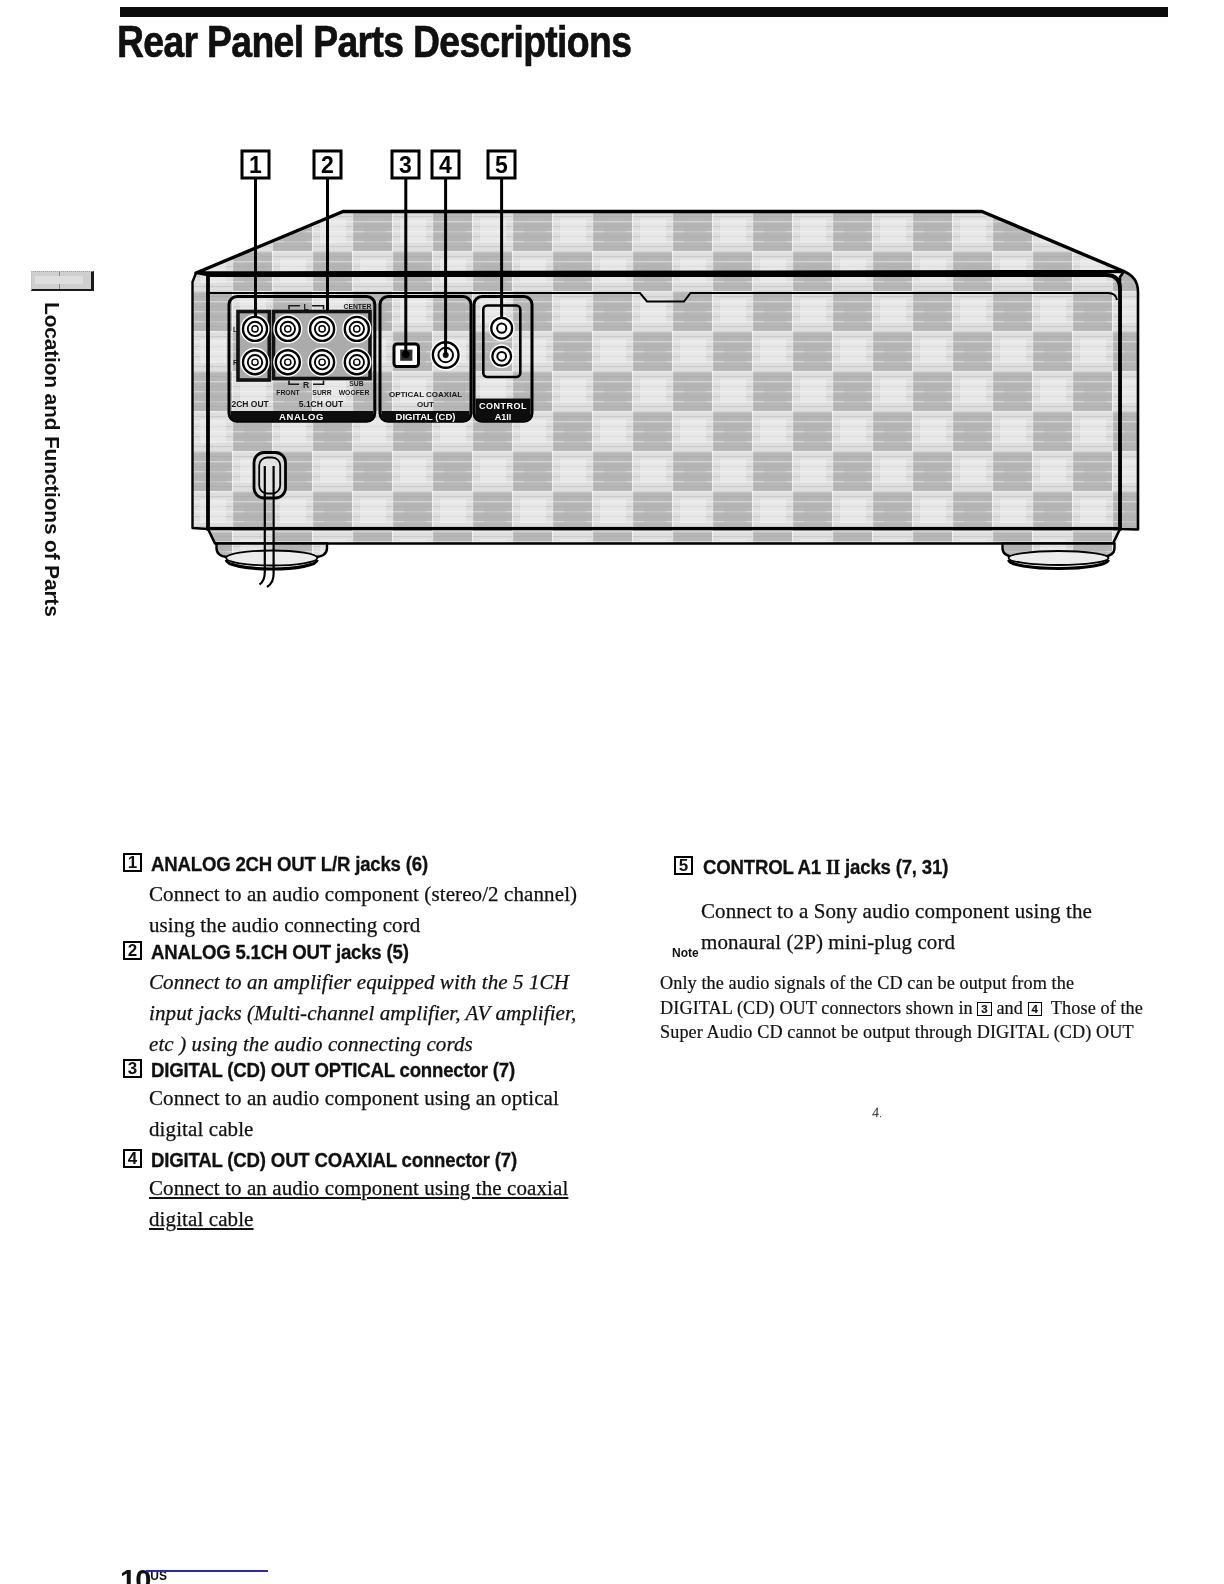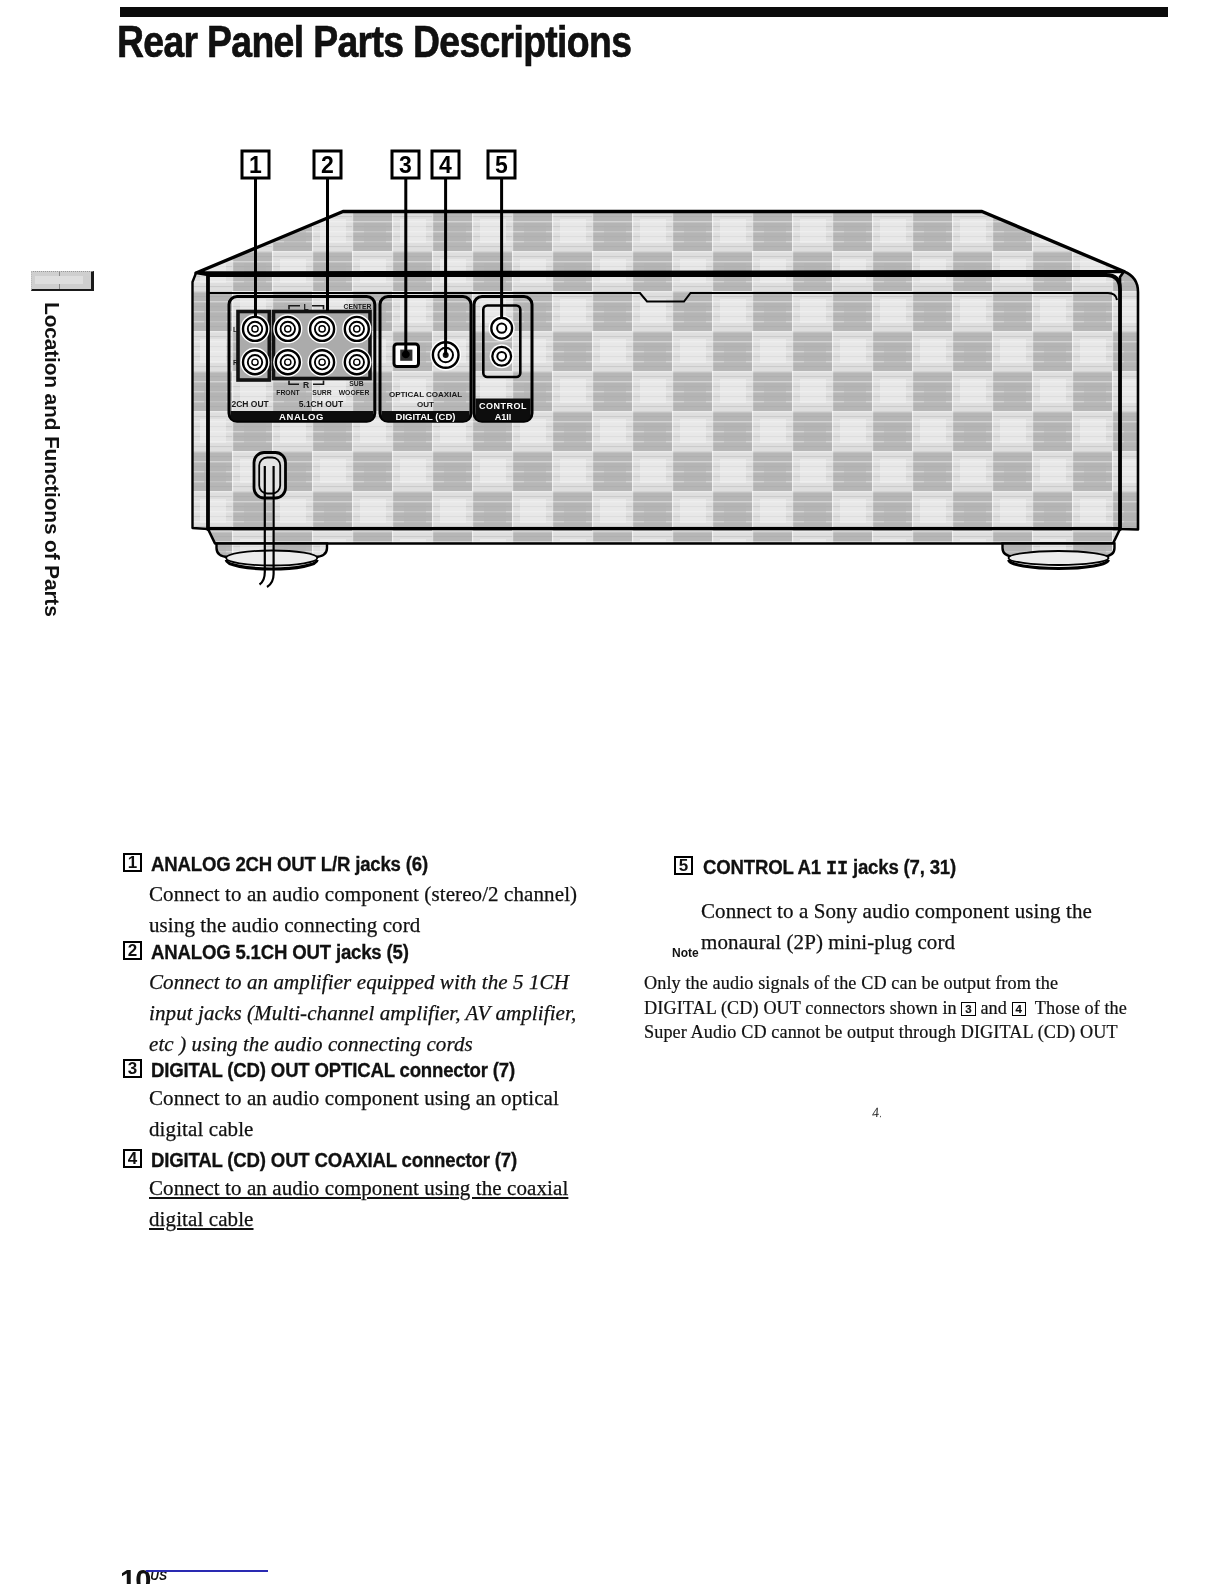--- a/index.html
+++ b/index.html
@@ -276,26 +276,26 @@
 
 <div class="abs" style="left:123px;top:1149px;">
   <div class="numbox">4</div>
   <div class="h" style="position:absolute;left:28px;top:0;">DIGITAL (CD) OUT COAXIAL connector (7)</div>
 </div>
 
 <div class="abs b" style="left:149px;top:1173px;text-decoration:underline;">Connect to an audio component using the coaxial<br>digital cable</div>
 
 <div class="abs" style="left:674px;top:856px;">
   <div class="numbox">5</div>
-  <div class="h" style="position:absolute;left:29px;top:0;">CONTROL A1 <span style="font-family:Liberation Mono, monospace;">II</span> jacks (7, 31)</div>
+  <div class="h" style="position:absolute;left:29px;top:0;">CONTROL A1 <span style="font-family:Liberation Serif, serif;">II</span> jacks (7, 31)</div>
 </div>
 
 <div class="abs b" style="left:701px;top:896px;">Connect to a Sony audio component using the<br>monaural (2P) mini-plug cord</div>
 
 <div class="abs" style="left:672px;top:946px;font-weight:bold;font-size:12px;">Note</div>
 
-<div class="abs nb" style="left:644px;top:971px;">Only the audio signals of the CD can be output from the<br>DIGITAL (CD) OUT connectors shown in <span class="inlbox">3</span> and <span class="inlbox">4</span>&nbsp; Those of the<br>Super Audio CD cannot be output through DIGITAL (CD) OUT</div>
+<div class="abs nb" style="left:660px;top:971px;">Only the audio signals of the CD can be output from the<br>DIGITAL (CD) OUT connectors shown in <span class="inlbox">3</span> and <span class="inlbox">4</span>&nbsp; Those of the<br>Super Audio CD cannot be output through DIGITAL (CD) OUT</div>
 
 <div class="abs" style="left:872px;top:1105px;font-size:14px;font-family:'Liberation Serif',serif;font-style:italic;color:#2a2a2a;transform:rotate(-6deg);">4<span style="font-size:8px;">,</span></div>
 
-<div class="abs" style="left:120px;top:1564px;font-weight:bold;font-size:29px;letter-spacing:-1px;">10<span style="font-size:12px;font-style:italic;vertical-align:10px;letter-spacing:0;text-align:center;">US</span></div>
+<div class="abs" style="left:120px;top:1564px;font-weight:bold;font-size:29px;letter-spacing:-1px;">10<span style="font-size:12px;vertical-align:10px;letter-spacing:0;text-align:center;">US</span></div>
 
 <div class="abs" style="left:146px;top:1570px;width:122px;height:2px;background:#2a2ab2;"></div>
 
 </body></html>

